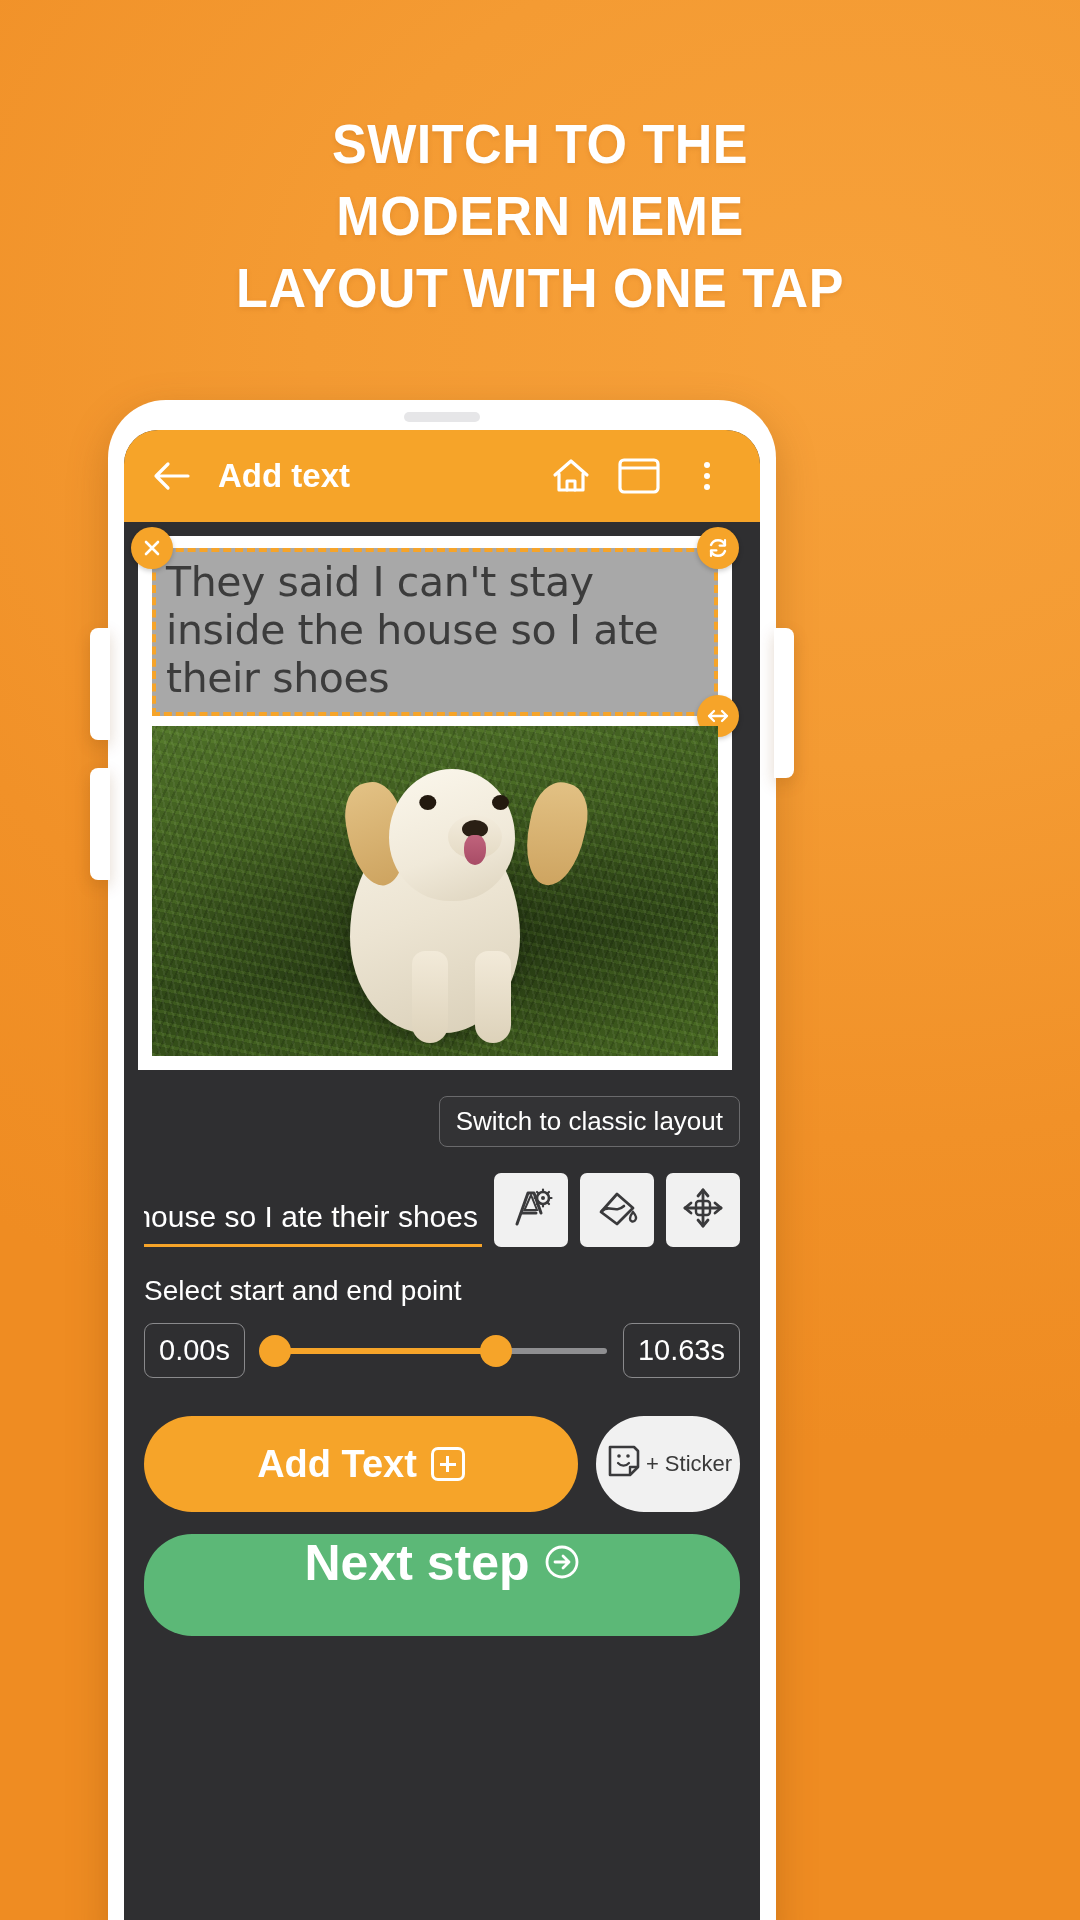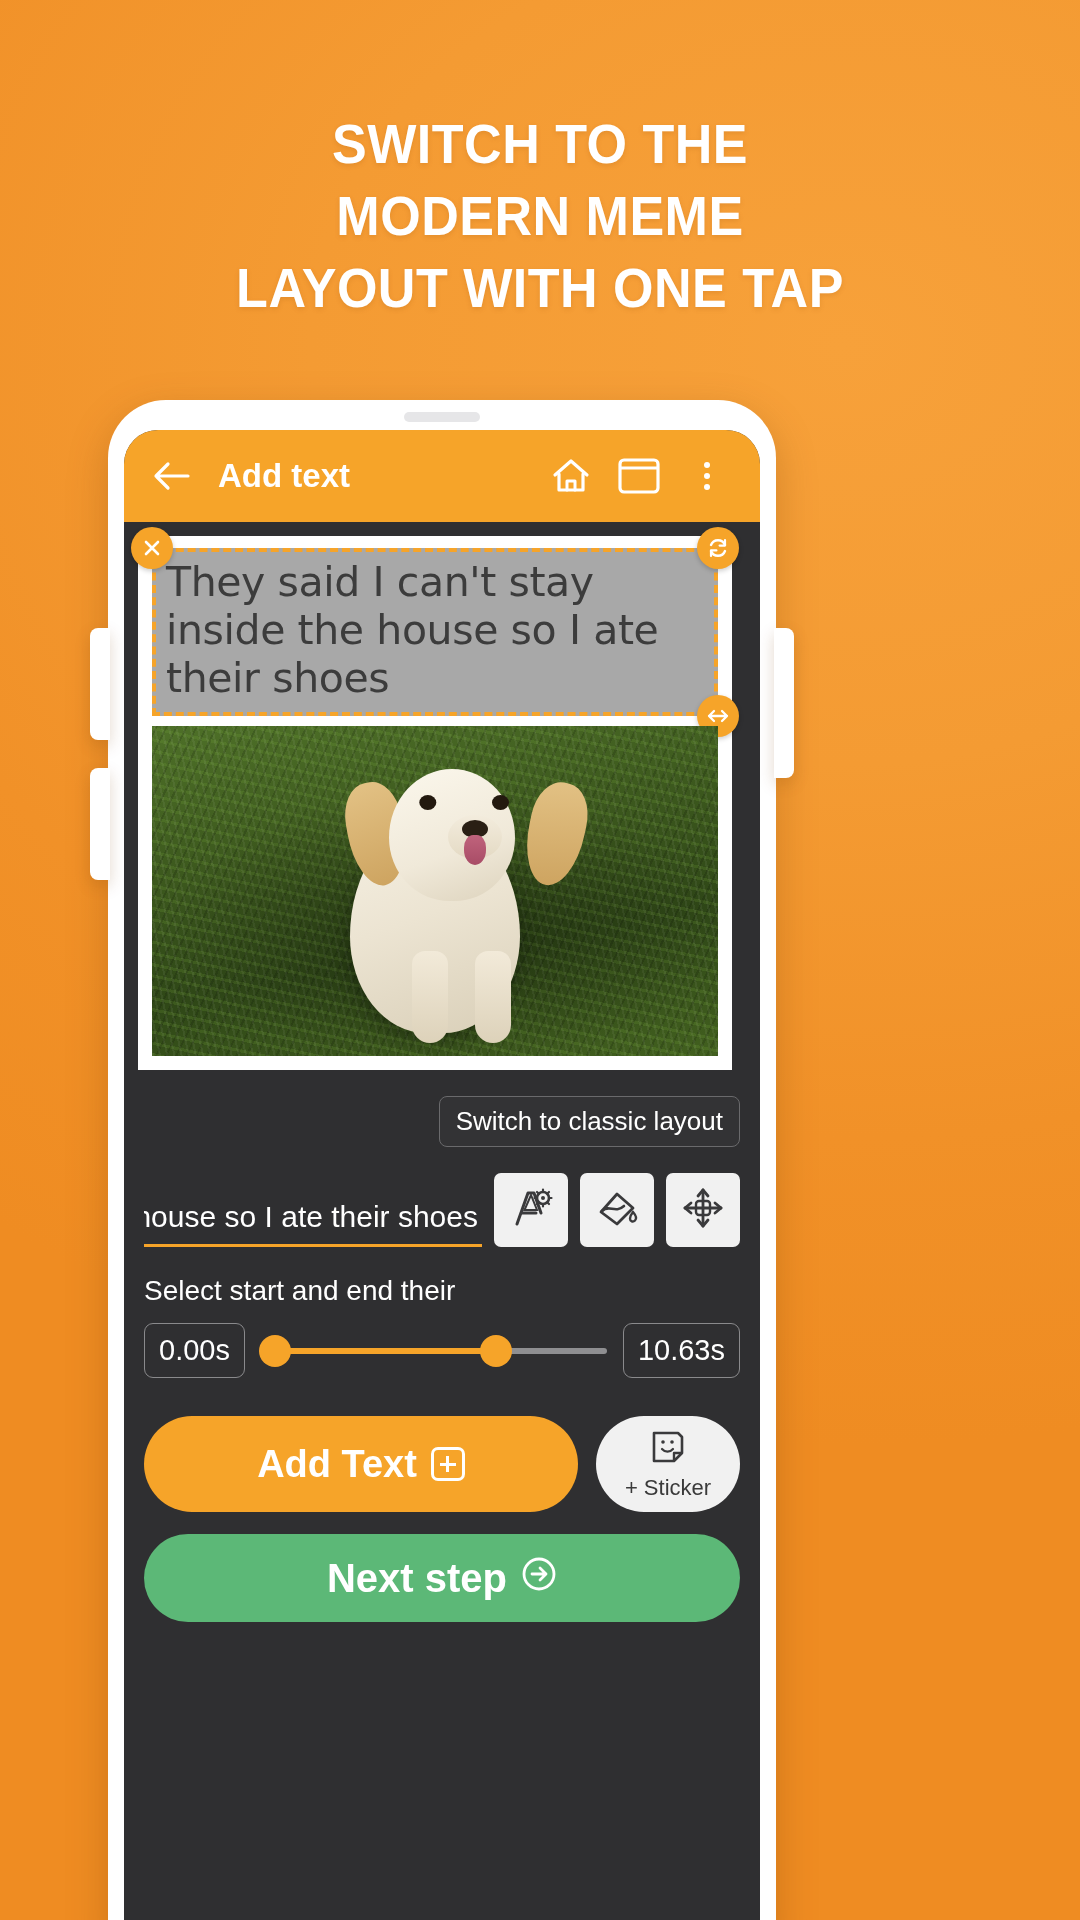--- a/index.html
+++ b/index.html
@@ -338,34 +338,34 @@
     font-size: 38px;
     font-weight: bold;
     display: flex; align-items: center; justify-content: center;
     gap: 14px;
   }
   .btn-sticker {
     flex: 0 0 auto;
     width: 144px; height: 96px;
     background: #f1f1f1;
     border-radius: 48px;
-    display: flex; flex-direction: column; align-items: center; justify-content: center;
+    display: flex; align-items: center; justify-content: center;
     color: #3a3a3a;
     font-size: 22px;
     gap: 2px;
   }
   .btn-next {
     margin: 22px 4px 0 4px;
-    height: 88px;
+    height: 102px;
     background: #5cb877;
     border-radius: 48px;
     color: #ffffff;
-    font-size: 40px;
+    font-size: 50px;
     font-weight: bold;
-    display: flex; align-items: center; justify-content: center;
+    display: flex; align-items: flex-start; justify-content: center;
     gap: 14px;
   }
   .sq-plus {
     width: 34px; height: 34px;
     border: 3px solid #ffffff;
     border-radius: 7px;
     position: relative;
     flex: 0 0 auto;
   }
   .sq-plus::before, .sq-plus::after {
@@ -504,21 +504,21 @@
           <span>
             <svg width="48" height="48" viewBox="0 0 48 48">
               <path d="M24 6 L24 42 M6 24 L42 24" stroke="#3a3a3c" stroke-width="2.8" stroke-linecap="round"></path>
               <path d="M24 6 L19 12 M24 6 L29 12 M24 42 L19 36 M24 42 L29 36 M6 24 L12 19 M6 24 L12 29 M42 24 L36 19 M42 24 L36 29" stroke="#3a3a3c" stroke-width="2.8" fill="none" stroke-linecap="round" stroke-linejoin="round"></path>
               <rect x="17" y="17" width="14" height="14" rx="3" stroke="#3a3a3c" stroke-width="2.4" fill="none"></rect>
             </svg>
           </span>
         </div>
       </div>
 
-      <div class="section-label">Select start and end their</div>
+      <div class="section-label">Select start and end point</div>
 
       <div class="slider-row">
         <div class="time-chip">0.00s</div>
         <div class="slider">
           <div class="track"></div>
           <div class="fill"></div>
           <div class="knob k1"></div>
           <div class="knob k2"></div>
         </div>
         <div class="time-chip">10.63s</div>

